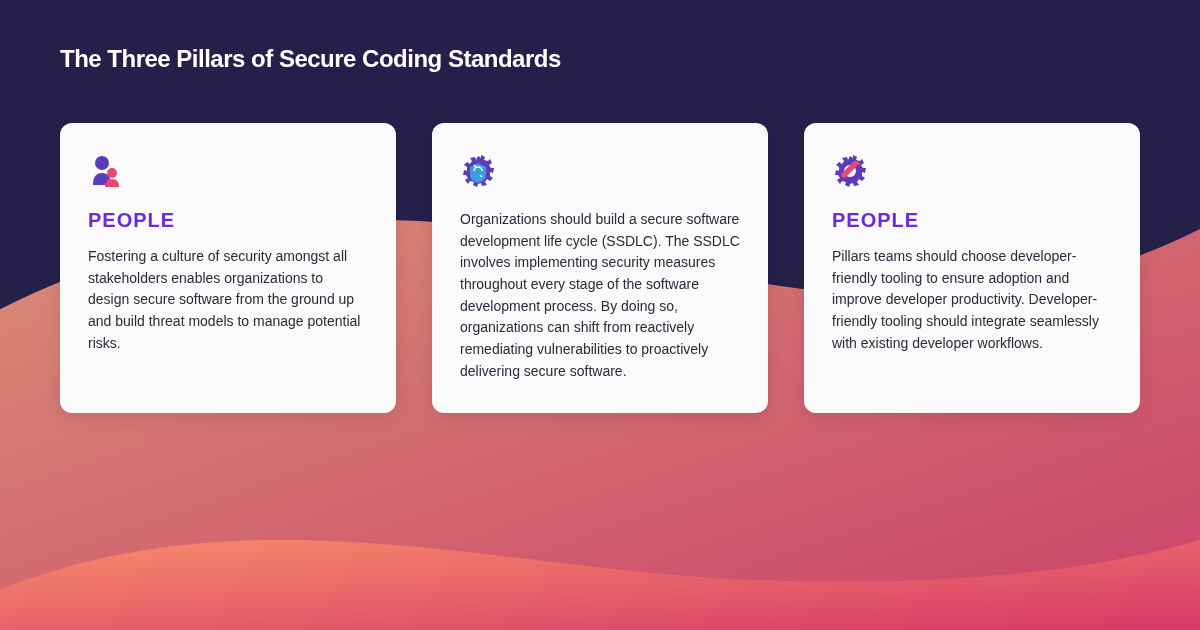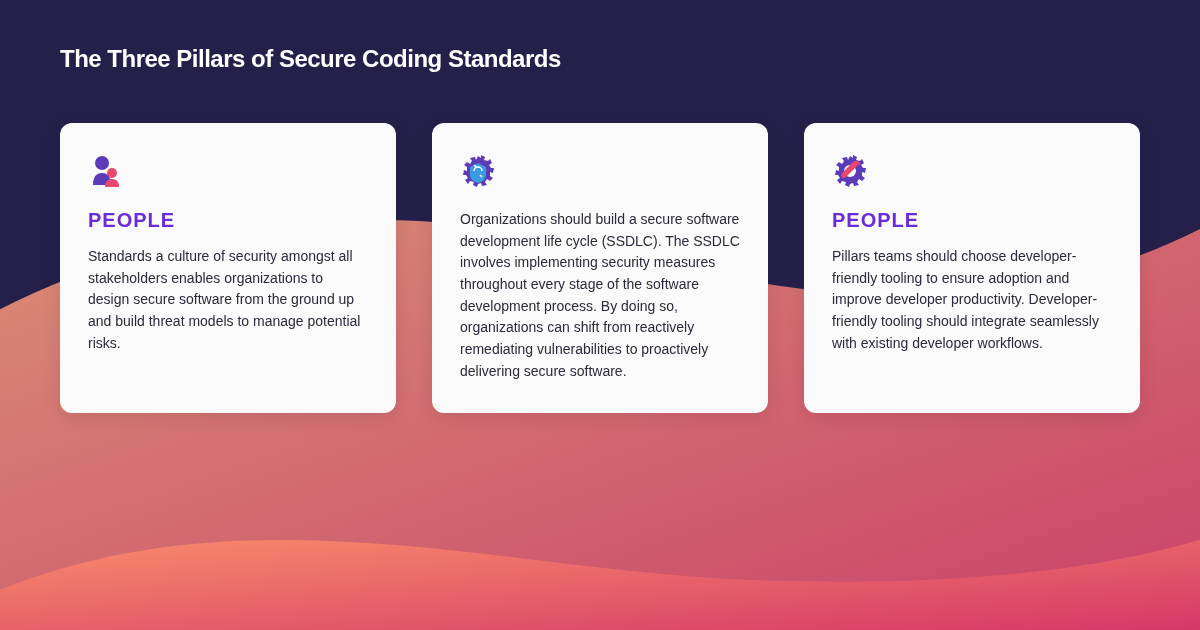--- a/index.html
+++ b/index.html
@@ -109,21 +109,21 @@
 
 <div class="cards">
   <div class="card">
     <svg class="card-icon" viewBox="0 0 36 36">
       <circle cx="14" cy="10" r="7" fill="#5b3bb8"></circle>
       <path d="M5 32 Q5 20 14 20 Q23 20 23 32 Z" fill="#5b3bb8"></path>
       <circle cx="24" cy="20" r="5" fill="#e8476f"></circle>
       <path d="M17 34 Q17 26 24 26 Q31 26 31 34 Z" fill="#e8476f"></path>
     </svg>
     <h2 class="card-title">PEOPLE</h2>
-    <p class="card-body">Standards a culture of security amongst all stakeholders enables organizations to design secure software from the ground up and build threat models to manage potential risks.</p>
+    <p class="card-body">Fostering a culture of security amongst all stakeholders enables organizations to design secure software from the ground up and build threat models to manage potential risks.</p>
   </div>
 
   <div class="card">
     <svg class="card-icon" viewBox="0 0 36 36">
       <path d="M18 3 L21 5 L21 2 L25 4 L24 7 L28 8 L30 6 L32 10 L29 12 L31 15 L34 15 L33 20 L30 19 L30 23 L33 25 L30 28 L27 26 L25 29 L27 32 L22 33 L21 30 L18 31 L17 34 L13 32 L14 29 L10 28 L8 31 L5 27 L8 25 L6 22 L3 22 L4 17 L7 18 L7 14 L4 12 L7 9 L10 11 L12 8 L10 5 L15 4 L16 7 Z" fill="#5b3bb8"></path>
       <path d="M18 10 L26 14 L26 22 Q26 28 18 30 Q10 28 10 22 L10 14 Z" fill="#3b9ae0"></path>
       <path d="M14 18 A4 4 0 1 1 22 18 M16 14 L14 12 M20 22 L22 24" stroke="#ffffff" stroke-width="1.5" fill="none"></path>
     </svg>
     <p class="card-body">Organizations should build a secure software development life cycle (SSDLC). The SSDLC involves implementing security measures throughout every stage of the software development process. By doing so, organizations can shift from reactively remediating vulnerabilities to proactively delivering secure software.</p>
   </div>

